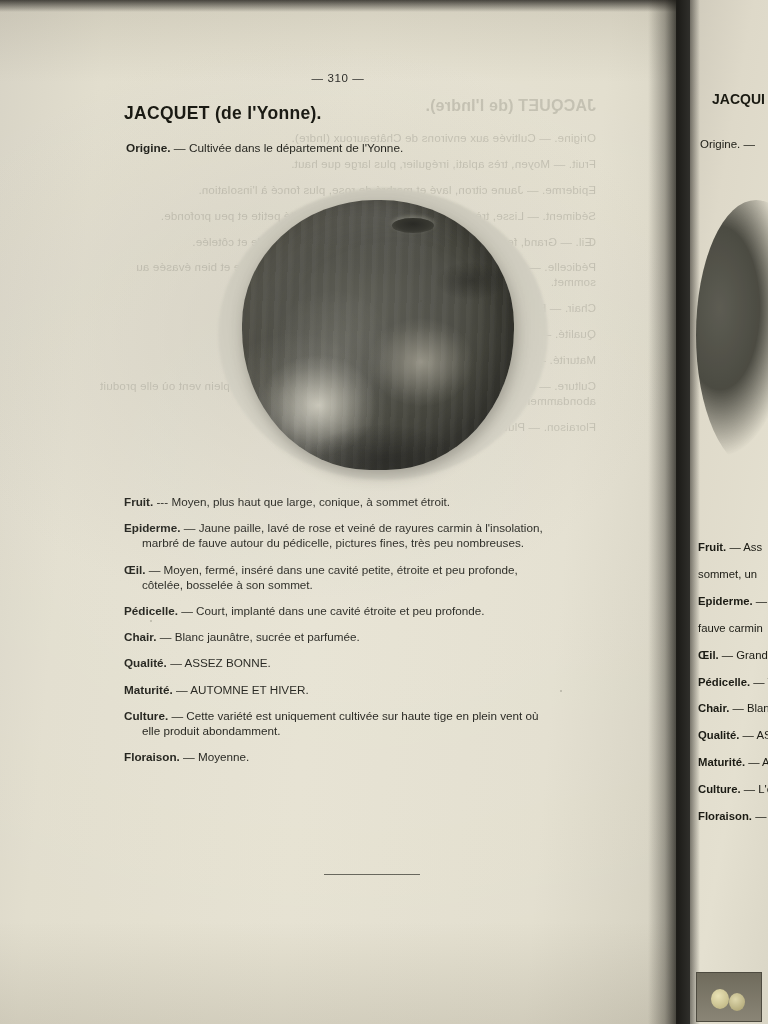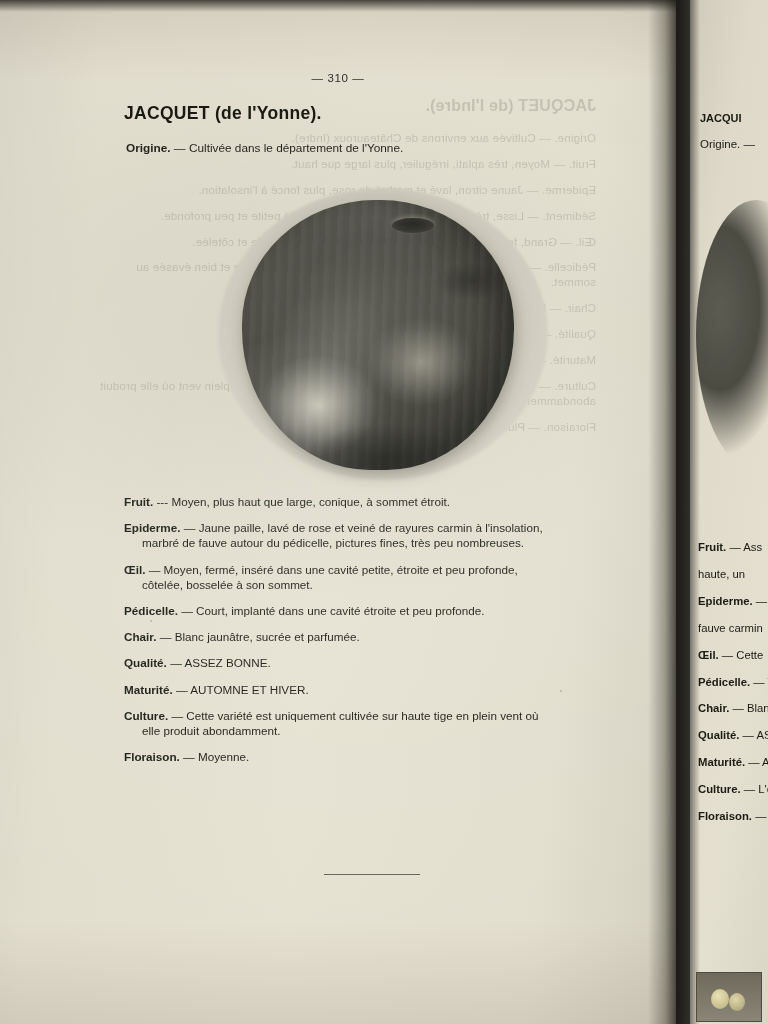--- a/index.html
+++ b/index.html
@@ -176,23 +176,24 @@
     line-height: 1.30;
     transform: scaleX(-1);
     pointer-events: none;
     letter-spacing: .2px;
   }
   .ghost .g-title { font-weight: bold; font-size: 16px; margin-bottom: 14px; }
   .ghost .g-row { margin-bottom: 11px; }
 
   
   .r-title {
-    position: absolute; left: 10px; top: 112px;
-    font-size: 11px; font-weight: bold; color: #1a1a12;
+    position: absolute; left: 10px; top: 91px;
+    font-size: 14px; font-weight: bold; color: #1a1a12;
     white-space: nowrap;
+    padding-left: 12px;
   }
   .r-origin {
     position: absolute; left: 10px; top: 138px;
     font-size: 11.5px; color: #1d1d16; white-space: nowrap;
   }
   .r-desc {
     position: absolute; left: 8px; top: 540px;
     width: 80px; font-size: 11.3px; line-height: 1.32; color: #1b1b14;
   }
   .r-desc .r-entry { margin-bottom: 12px; white-space: nowrap; }
@@ -329,32 +330,32 @@
   <div class="sheet-right">
     <div class="r-title">JACQUI</div>
     <div class="r-origin">Origine. —</div>
     <div class="r-apple"></div>
     <div class="r-desc">
       <div class="r-entry">
         <span class="lab">Fruit.</span>
         <span>— Ass</span>
       </div>
       <div class="r-entry">
-        <span>haute, un</span>
+        <span>sommet, un</span>
       </div>
       <div class="r-entry">
         <span class="lab">Epiderme.</span>
         <span>— </span>
       </div>
       <div class="r-entry">
         <span>fauve carmin</span>
       </div>
       <div class="r-entry">
         <span class="lab">Œil.</span>
-        <span>— Cette</span>
+        <span>— Grand</span>
       </div>
       <div class="r-entry">
         <span class="lab">Pédicelle.</span>
         <span>— T</span>
       </div>
       <div class="r-entry">
         <span class="lab">Chair.</span>
         <span>— Blan</span>
       </div>
       <div class="r-entry">

